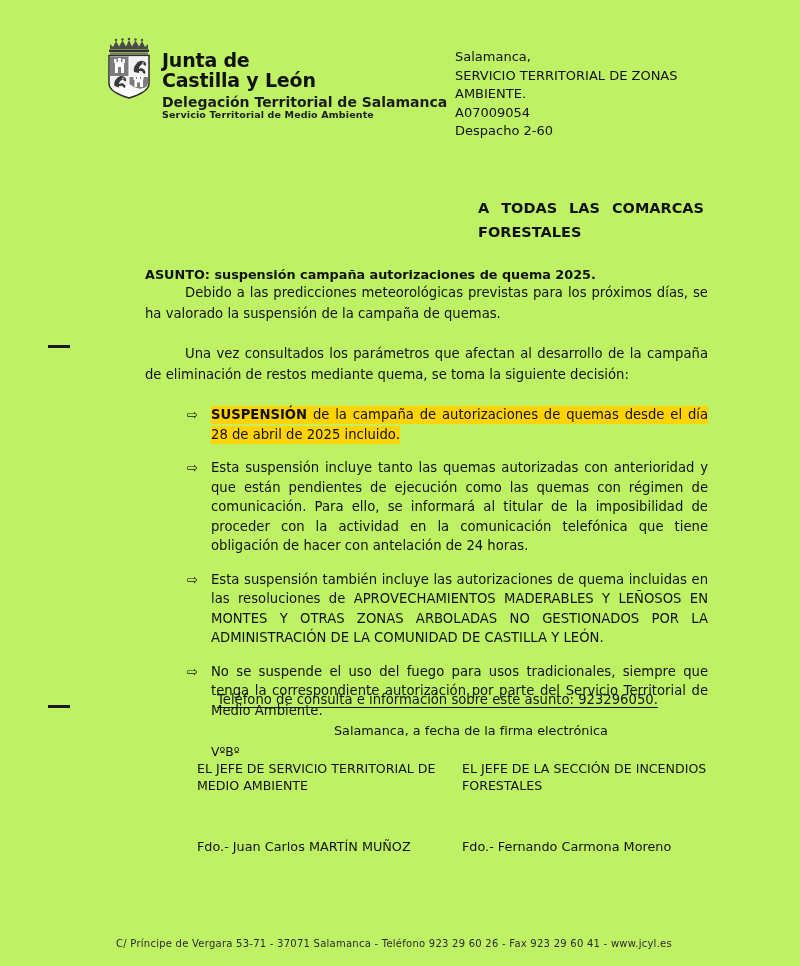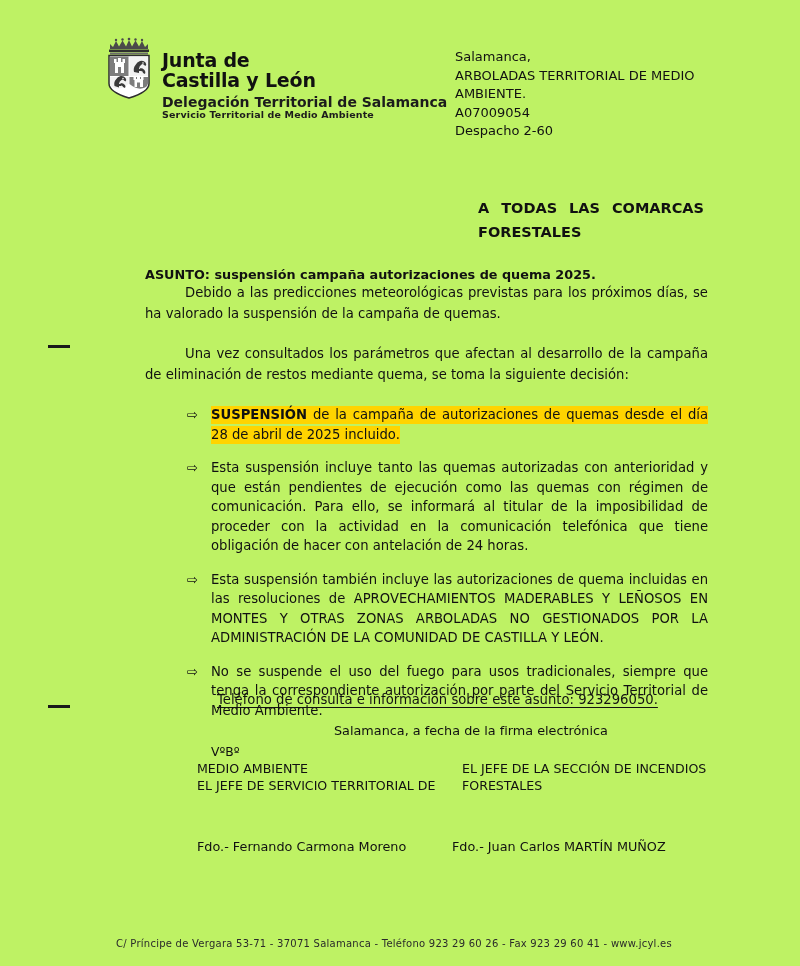--- a/index.html
+++ b/index.html
@@ -295,21 +295,21 @@
     <div class="brand-block">
       <div class="brand-name">Junta de</div>
       <div class="brand-name">Castilla y León</div>
       <div class="brand-sub1">Delegación Territorial de Salamanca</div>
       <div class="brand-sub2">Servicio Territorial de Medio Ambiente</div>
     </div>
   </div>
 
   <div class="addr-block">
     <div>Salamanca,</div>
-    <div>ARBOLADAS TERRITORIAL DE MEDIO</div>
+    <div>SERVICIO TERRITORIAL DE ZONAS</div>
     <div>AMBIENTE.</div>
     <div>A07009054</div>
     <div>Despacho 2-60</div>
   </div>
 
   <div class="addressee">
     <span class="ln1">A TODAS LAS COMARCAS</span>
     <span class="ln2">FORESTALES</span>
   </div>
 
@@ -338,29 +338,29 @@
     </ul>
   </div>
 
   <div class="phone-line">Teléfono de consulta e información sobre este asunto: 923296050.</div>
 
   <div class="place-date">Salamanca, a fecha de la firma electrónica</div>
   <div class="vobo">VºBº</div>
 
   <div class="sig-grid">
     <div class="sig-col left">
+      <div>EL JEFE DE SERVICIO TERRITORIAL DE</div>
       <div>MEDIO AMBIENTE</div>
-      <div>EL JEFE DE SERVICIO TERRITORIAL DE</div>
     </div>
     <div class="sig-col right">
       <div>EL JEFE DE LA SECCIÓN DE INCENDIOS</div>
       <div>FORESTALES</div>
     </div>
   </div>
 
   <div class="sig-names">
+    <div class="name-col left">Fdo.- Juan Carlos MARTÍN MUÑOZ</div>
     <div class="name-col right">Fdo.- Fernando Carmona Moreno</div>
-    <div class="name-col left">Fdo.- Juan Carlos MARTÍN MUÑOZ</div>
   </div>
 
   <div class="footer">C/ Príncipe de Vergara 53-71 - 37071 Salamanca - Teléfono 923 29 60 26 - Fax 923 29 60 41 - www.jcyl.es</div>
 
 </div>
 
 </body></html>

